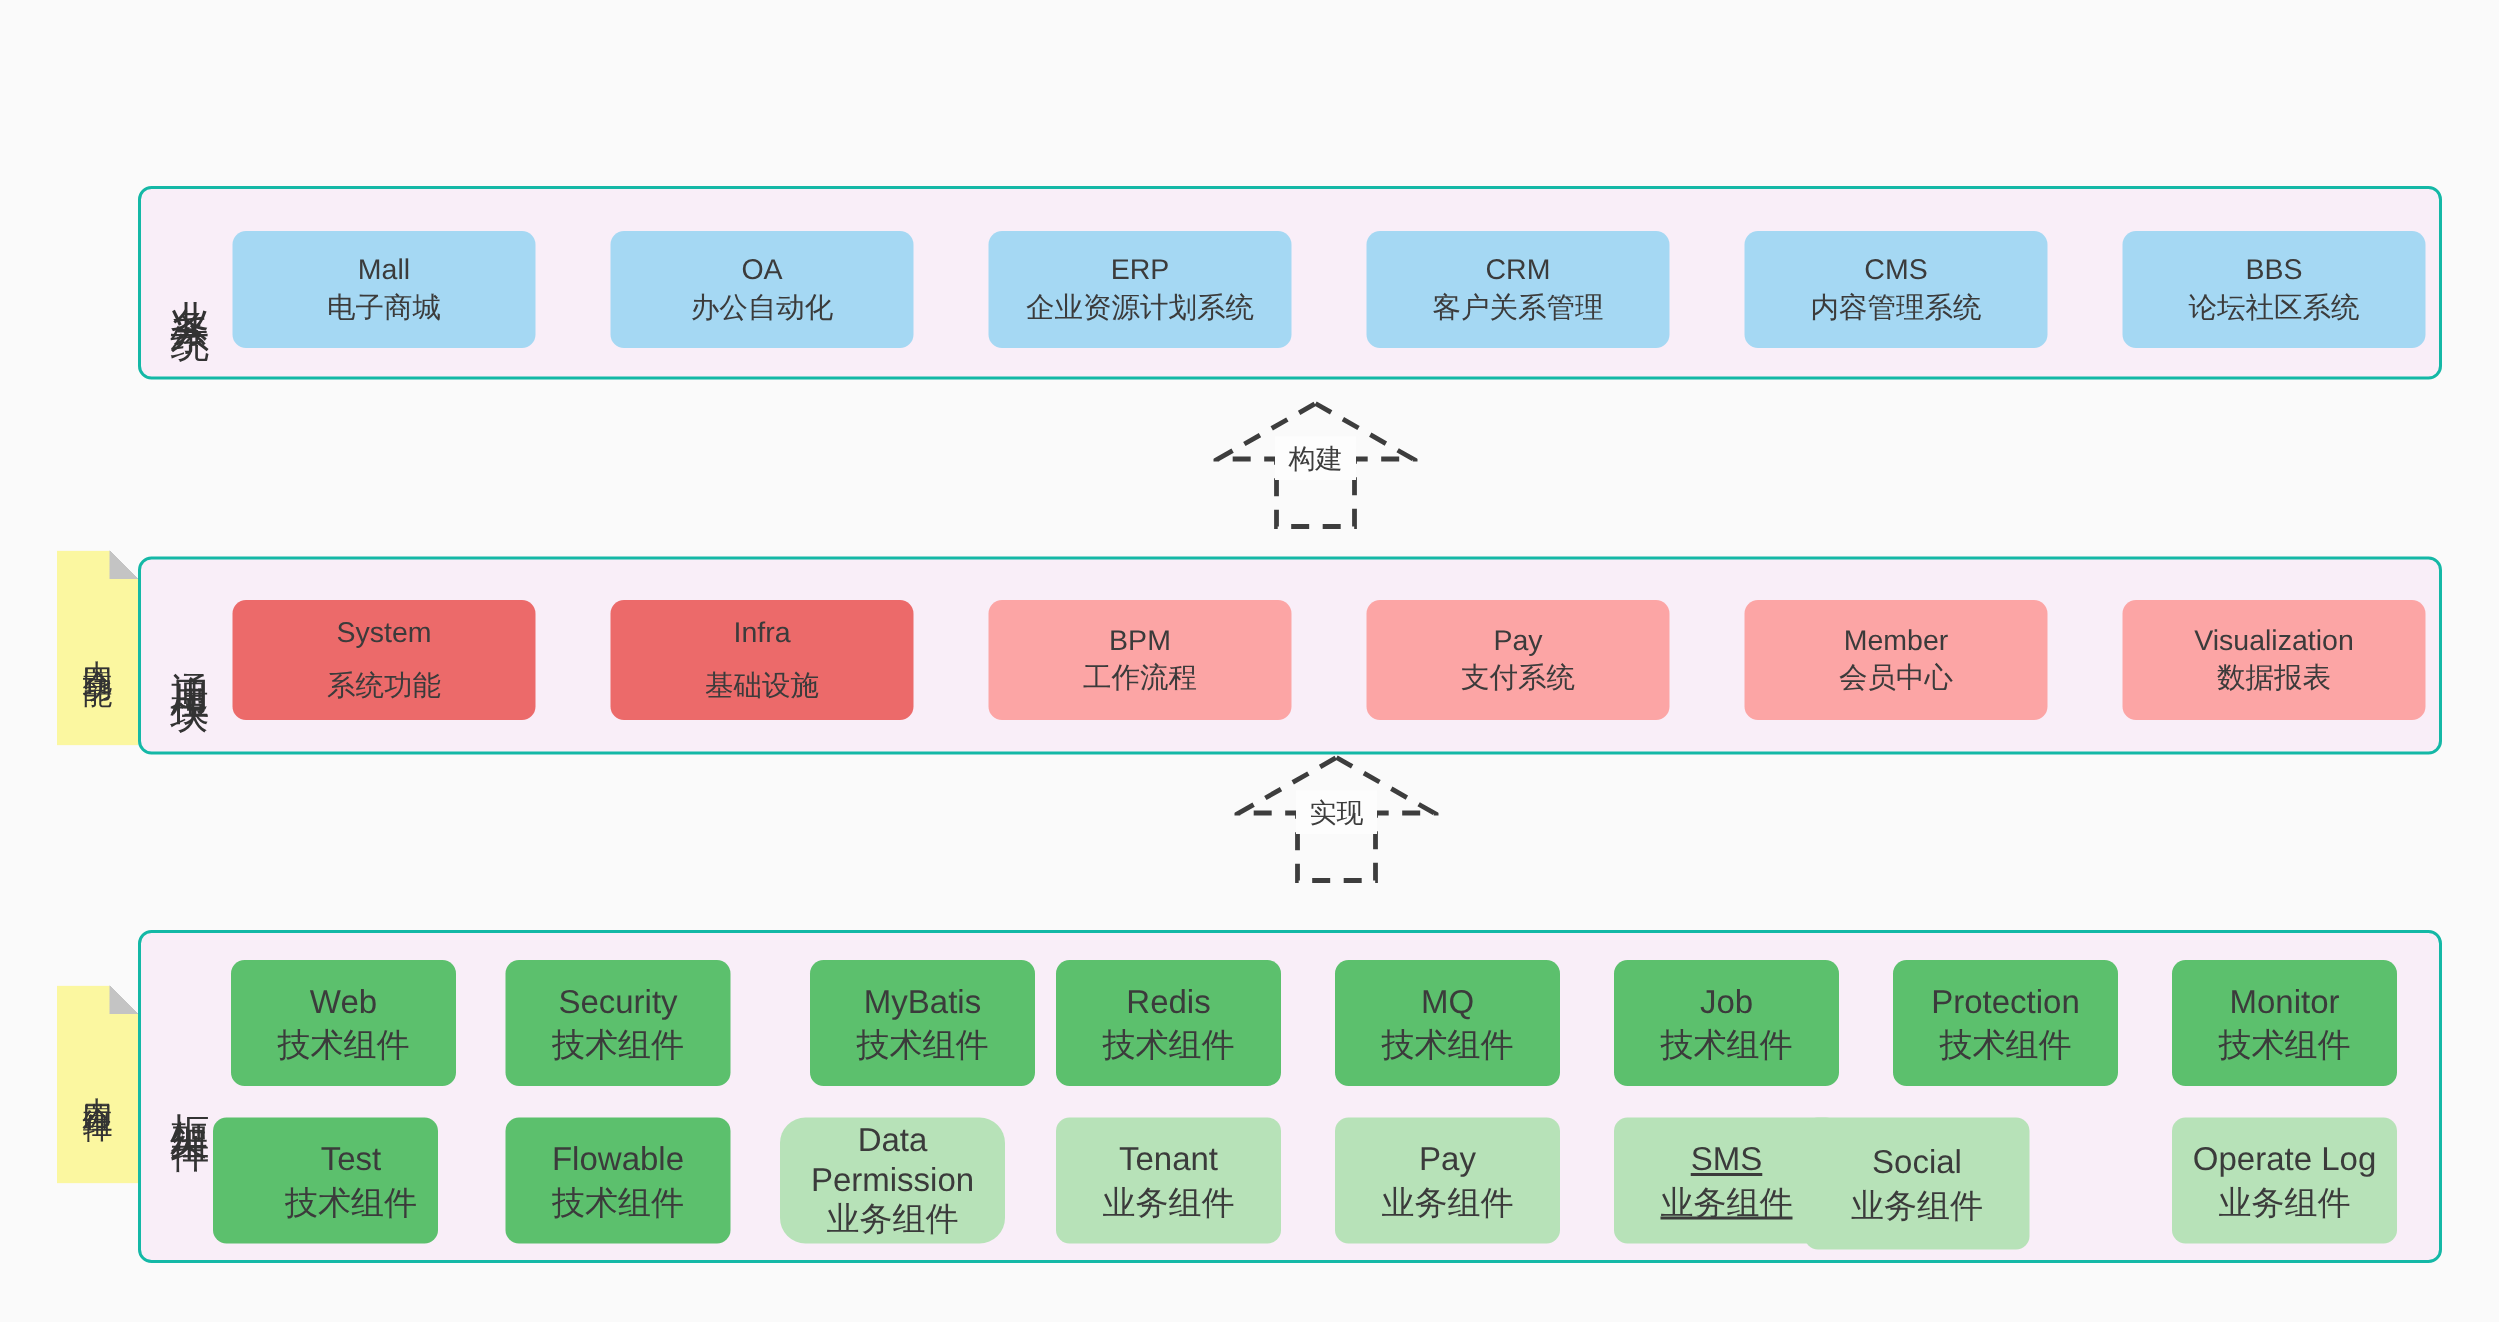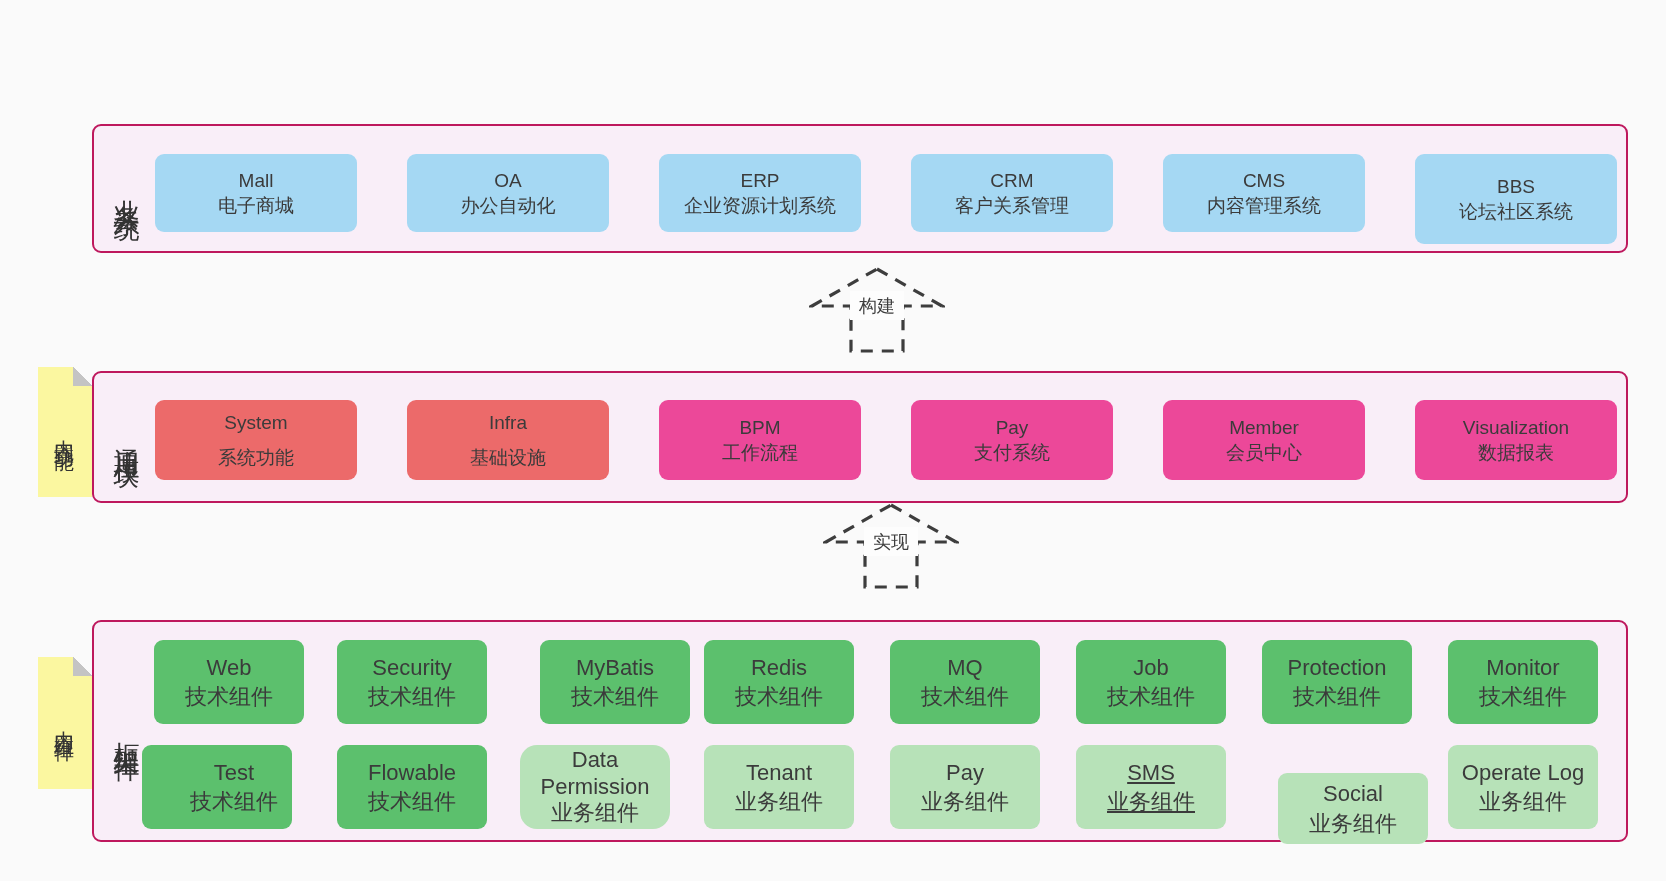--- a/index.html
+++ b/index.html
@@ -1,21 +1,21 @@
 <!DOCTYPE html>
 <html><head>
 <meta charset="utf-8">
 <style>
   html,body { margin:0; padding:0; background:#fafafa; }
   body { font-family:"Liberation Sans","DejaVu Sans",sans-serif; color:#3b3b3b; }
   .stage { position:relative; width:1666px; height:881px; background:#fafafa; overflow:hidden; }
 
   .band {
     position:absolute; left:92px; width:1536px;
-    background:#f9eef8; border:2px solid #be185d; border-radius:9px;
+    background:#f9eef8; border:2px solid #14b8a6; border-radius:9px;
     box-sizing:border-box;
   }
   .band1 { top:124px; height:129px; }
   .band2 { top:371px; height:132px; }
   .band3 { top:620px; height:222px; }
 
   .side-label {
     position:absolute; left:16px; top:50%; transform:translateY(-50%);
     writing-mode:vertical-lr; text-orientation:upright;
     font-size:26px; letter-spacing:5px; color:#333; white-space:nowrap;
@@ -24,21 +24,21 @@
   .node {
     position:absolute; border-radius:9px; box-sizing:border-box;
     display:flex; flex-direction:column; align-items:center; justify-content:center;
     text-align:center; font-size:19px; line-height:1.32; padding:4px 6px;
   }
   .node span { display:block; }
   .w202 { width:202px; }
   .w150 { width:150px; font-size:22px; }
   .blue   { background:#a5d8f3; }
   .red    { background:#ec6a6a;gap:10px; }
-  .pink   { background:#ec4899; }
+  .pink   { background:#fca5a5; }
   .green  { background:#5cc06d; }
   .lgreen { background:#b7e2b8; }
 
   .sticky { position:absolute; left:38px; width:54px; }
   .sticky::before {
     content:""; position:absolute; inset:0; background:#fbf7a0;
     clip-path:polygon(0 0, calc(100% - 19px) 0, 100% 19px, 100% 100%, 0 100%);
   }
   .sticky::after {
     content:""; position:absolute; top:0; right:0; width:19px; height:19px;
@@ -92,21 +92,21 @@
       <span>企业资源计划系统</span>
     </div>
     <div class="node blue w202" style="left:817px;top:28px;height:78px;">
       <span>CRM</span>
       <span>客户关系管理</span>
     </div>
     <div class="node blue w202" style="left:1069px;top:28px;height:78px;">
       <span>CMS</span>
       <span>内容管理系统</span>
     </div>
-    <div class="node blue w202" style="left:1321px;top:28px;height:90px;">
+    <div class="node blue w202" style="left:1321px;top:28px;height:78px;">
       <span>BBS</span>
       <span>论坛社区系统</span>
     </div>
   </section>
 
   <svg class="arrow arrow1" viewBox="0 0 136 88">
     <polygon points="68,3 133,40 94,40 94,85 42,85 42,40 3,40"></polygon>
     <rect x="41" y="25" width="54" height="29"></rect>
     <text x="68" y="46">构建</text>
   </svg>
@@ -198,21 +198,21 @@
       <span>业务组件</span>
     </div>
     <div class="node lgreen w150" style="left:796px;top:123px;height:84px;">
       <span>Pay</span>
       <span>业务组件</span>
     </div>
     <div class="node lgreen w150" style="left:982px;top:123px;height:84px;text-decoration:underline;">
       <span>SMS</span>
       <span>业务组件</span>
     </div>
-    <div class="node lgreen w150" style="left:1184px;top:123px;height:71px;margin-top:28px;">
+    <div class="node lgreen w150" style="left:1109px;top:123px;height:88px;">
       <span>Social</span>
       <span>业务组件</span>
     </div>
     <div class="node lgreen w150" style="left:1354px;top:123px;height:84px;">
       <span>Operate Log</span>
       <span>业务组件</span>
     </div>
   </section>
 
 </div>

